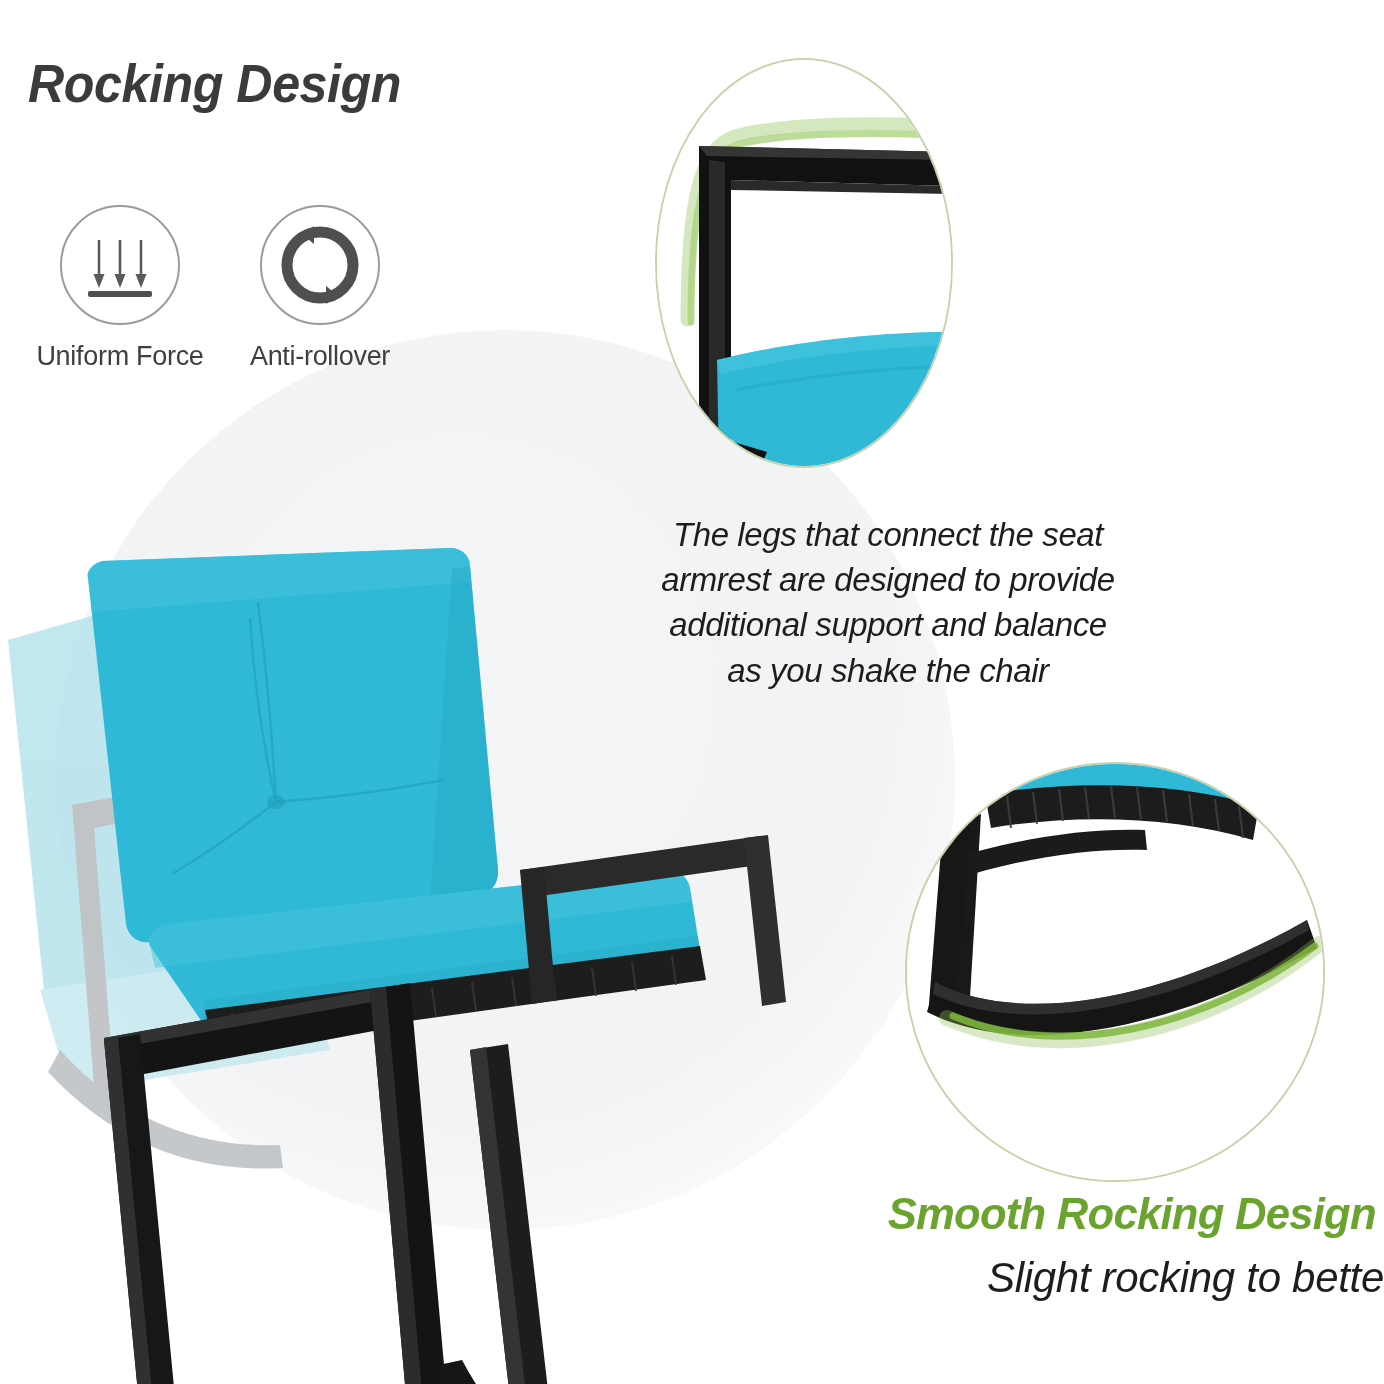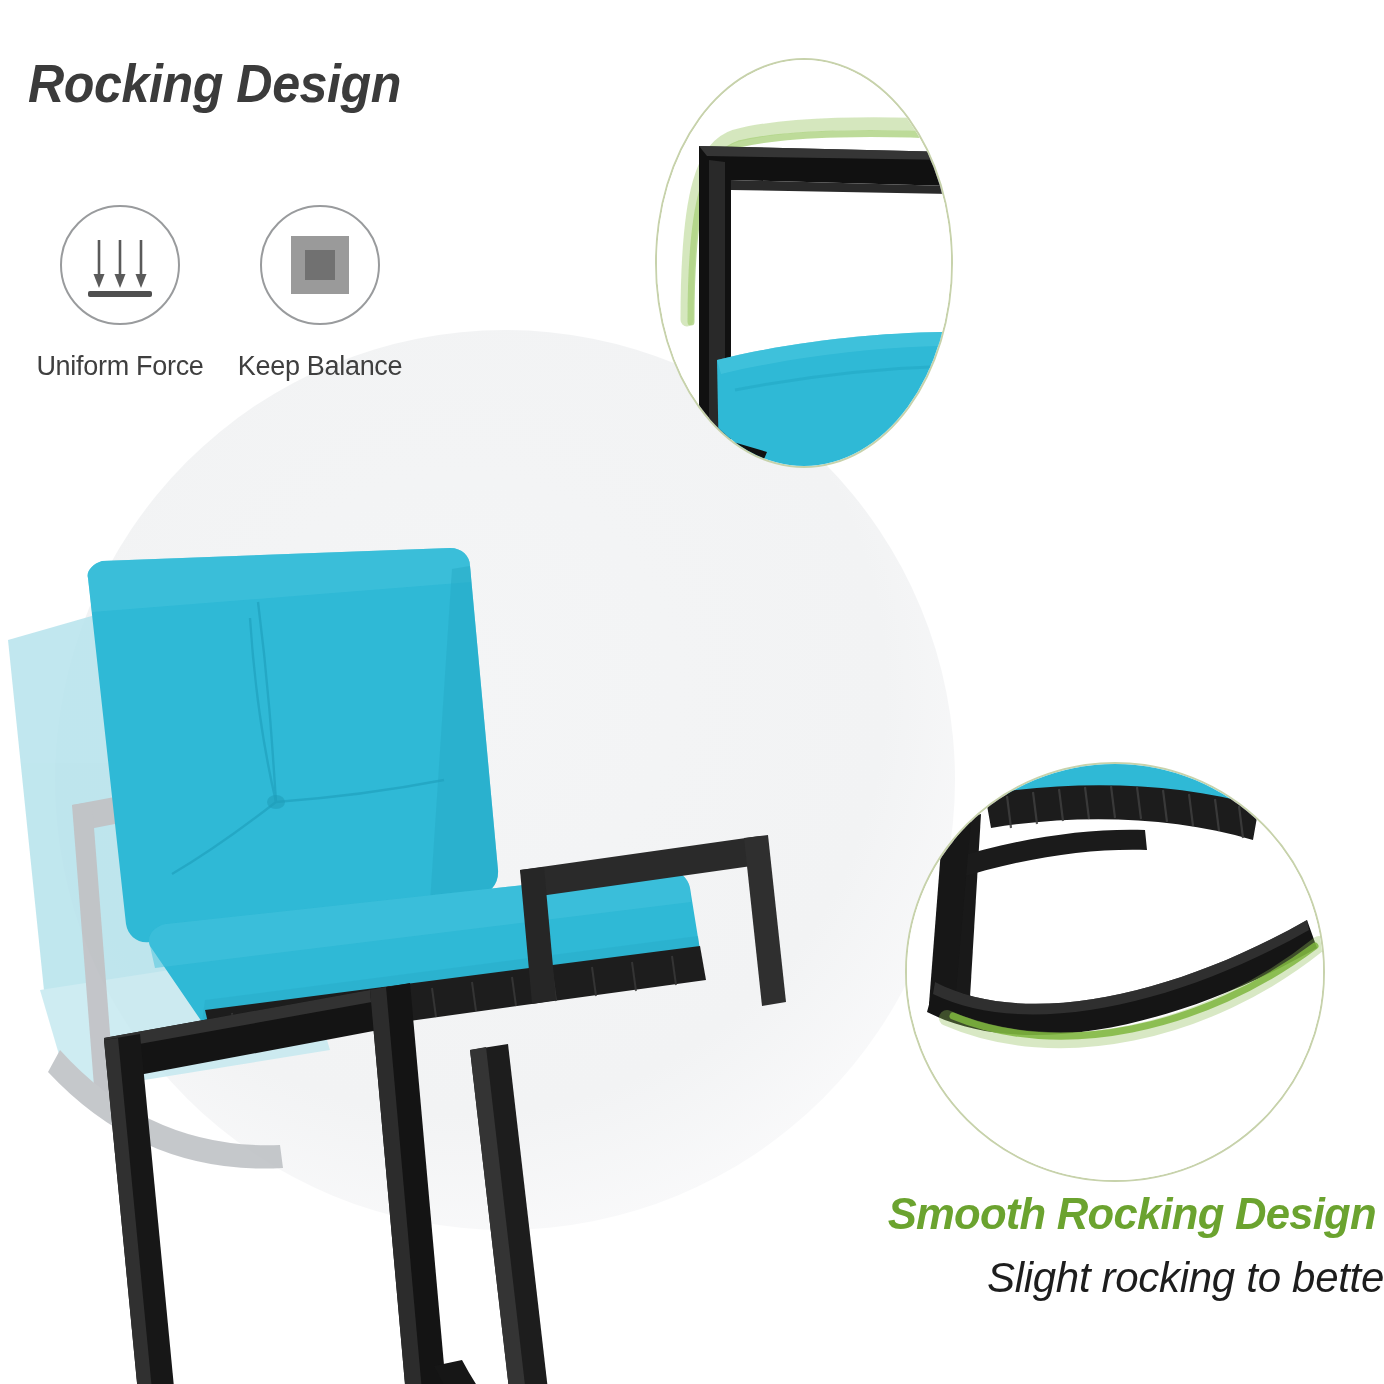--- a/index.html
+++ b/index.html
@@ -55,21 +55,20 @@
     width: 600px;
     height: 190px;
     display: flex;
     z-index: 6;
   }
   .feature {
     width: 200px;
     display: flex;
     flex-direction: column;
     align-items: center;
-    gap: 10px;
   }
   .feature-circle {
     width: 120px;
     height: 120px;
     border-radius: 50%;
     border: 2px solid #999b9d;
     display: flex;
     align-items: center;
     justify-content: center;
     background: transparent;
@@ -166,32 +165,36 @@
               <polygon points="43,66 37.5,52 48.5,52"></polygon>
               <polygon points="64,66 58.5,52 69.5,52"></polygon>
             </g>
             <rect x="11" y="69" width="64" height="6" rx="2" fill="#4f4f4f"></rect>
           </svg>
         </span>
       </div>
       <div class="feature-label">Uniform Force</div>
     </div>
 
-
     <div class="feature">
       <div class="feature-circle">
         <span>
           <svg width="86" height="86" viewBox="0 0 86 86">
-            <rect x="14" y="14" width="58" height="58" fill="#9a9a9a"></rect>
-            <rect x="28" y="28" width="30" height="30" fill="#717171"></rect>
+            <g fill="none" stroke="#4f4f4f" stroke-width="11" stroke-linecap="butt">
+              <path d="M43,10 A33,33 0 0 1 43,76"></path>
+              <path d="M43,76 A33,33 0 0 1 43,10"></path>
+            </g>
+            <polygon points="37,4 37,22 26,13" fill="#4f4f4f"></polygon>
+            <polygon points="49,82 49,64 60,73" fill="#4f4f4f"></polygon>
           </svg>
         </span>
       </div>
-      <div class="feature-label">Keep Balance</div>
+      <div class="feature-label">Anti-rollover</div>
     </div>
+
 
   </div>
 
   <div class="chair-stage">
     <svg width="840" height="1000" viewBox="0 0 840 1000">
 
       <g opacity="0.85">
 
         <path d="M8,290 L165,245 L215,610 L45,650 Z" fill="#b6e3ec"></path>
 
@@ -337,20 +340,26 @@
       <path d="M28,218 C120,266 270,230 400,156 L410,184 C274,262 118,298 20,248 Z" fill="#151515"></path>
       <path d="M28,218 C120,266 270,230 400,156 L402,166 C272,240 120,276 26,230 Z" fill="#3a3a3a" opacity="0.7"></path>
 
       <g>
         <path d="M40,254 C150,302 300,270 412,180" fill="none" stroke="#8fbd55" stroke-width="16" stroke-linecap="round" opacity="0.35"></path>
         <path d="M46,252 C152,296 296,266 408,182" fill="none" stroke="#7fb63e" stroke-width="7" stroke-linecap="round" opacity="0.85"></path>
       </g>
     </svg>
   </div>
 
+  <div class="body-copy">
+    <div>The legs that connect the seat</div>
+    <div>armrest are designed to provide</div>
+    <div>additional support and balance</div>
+    <div>as you shake the chair</div>
+  </div>
 
   <div class="promo">
     <div class="promo-title">Smooth Rocking Design</div>
     <div class="promo-sub">
       <div>Slight rocking to bette</div>
     </div>
   </div>
 
 </div>
 

